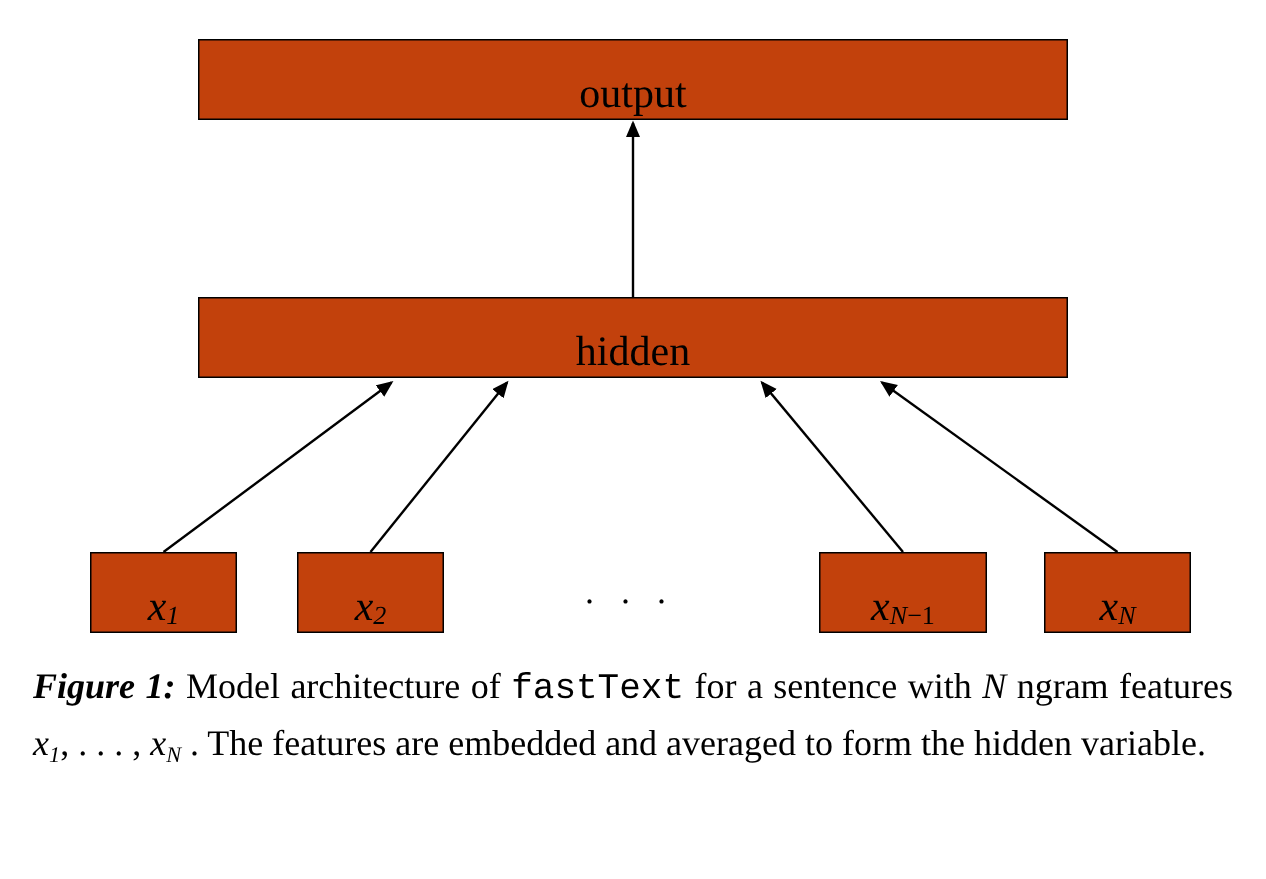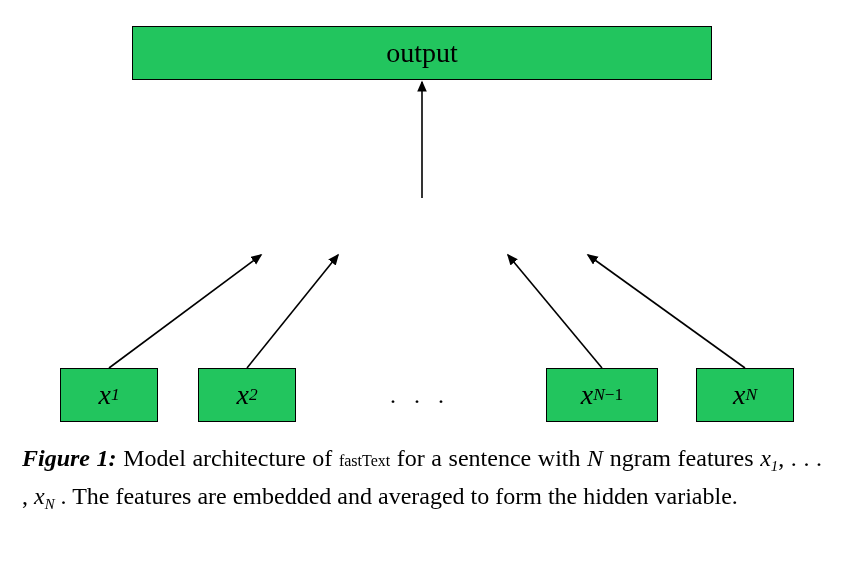--- a/index.html
+++ b/index.html
@@ -18,23 +18,23 @@
   }
   .diagram {
     position: relative;
     width: 804px;
     height: 410px;
     margin: 0 auto;
   }
   .node {
     position: absolute;
     border: 1.5px solid #000;
-    background: #22c55e;
+    background: #c2410c;
     display: flex;
-    align-items: center;
+    align-items: flex-end;
     justify-content: center;
     font-size: 28px;
     box-sizing: border-box;
   }
   .node.large {
     width: 580px;
     height: 54px;
   }
   .node.input {
     width: 98px;
@@ -73,35 +73,38 @@
     font-size: 24px;
     line-height: 1.55;
     text-align: justify;
     padding: 0 2px;
   }
   .caption .bold {
     font-weight: bold;
     font-style: italic;
   }
   .caption .code {
-    font-family: Liberation Serif, serif;
-    font-size: 16px;
+    font-family: Liberation Mono, monospace;
+    font-size: 24px;
   }
 </style>
 </head>
 <body>
 
 <div class="page">
 
   <div class="diagram">
 
     <div class="node large" style="left:112px; top:10px;">
       <span>output</span>
     </div>
 
+    <div class="node large" style="left:112px; top:182px;">
+      <span>hidden</span>
+    </div>
 
     <div class="node input" style="left:40px; top:352px;">
       <span class="mathvar">x</span>
         <span class="sub">1</span>
     </div>
 
     <div class="node input" style="left:178px; top:352px;">
       <span class="mathvar">x</span>
         <span class="sub">2</span>
     </div>

